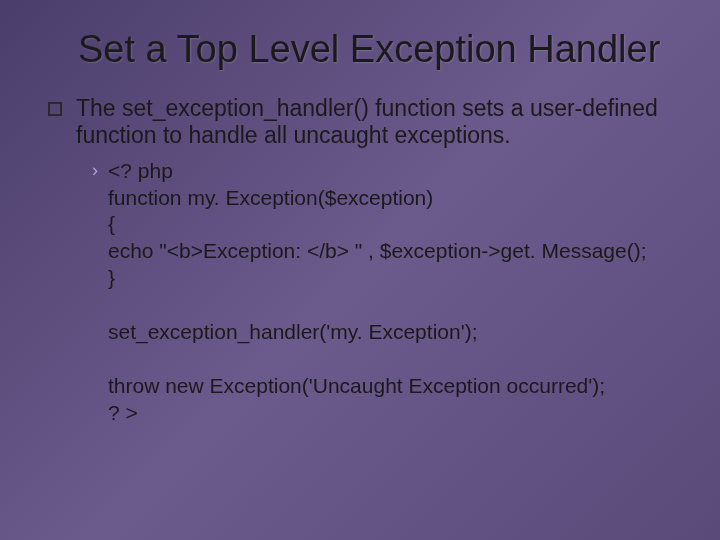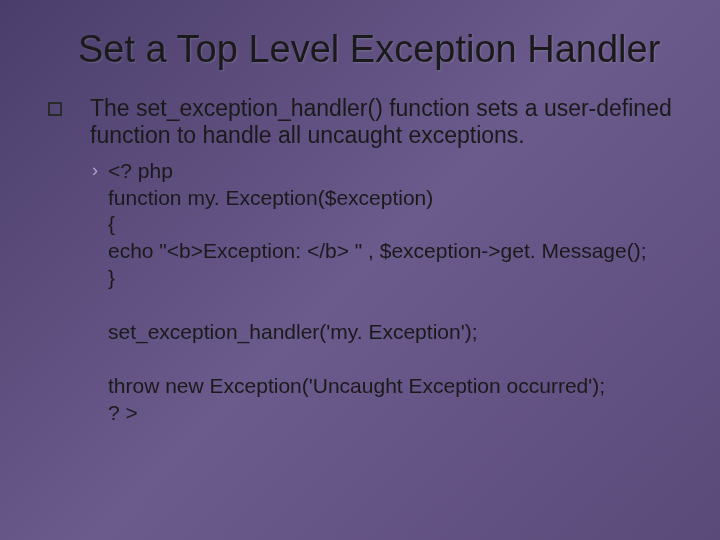--- a/index.html
+++ b/index.html
@@ -20,21 +20,21 @@
     font-size: 38px;
     font-weight: 400;
     color: #1a1a1a;
     line-height: 1.12;
     text-shadow: 1px 1px 2px rgba(255,255,255,0.15);
     margin-bottom: 24px;
   }
   .bullet-row {
     display: flex;
     align-items: flex-start;
-    gap: 28px;
+    gap: 14px;
     margin-bottom: 6px;
   }
   .square-bullet {
     width: 14px;
     height: 14px;
     border: 2px solid #2a2a2a;
     background: transparent;
     margin-top: 7px;
     flex-shrink: 0;
     margin-left: -30px;

